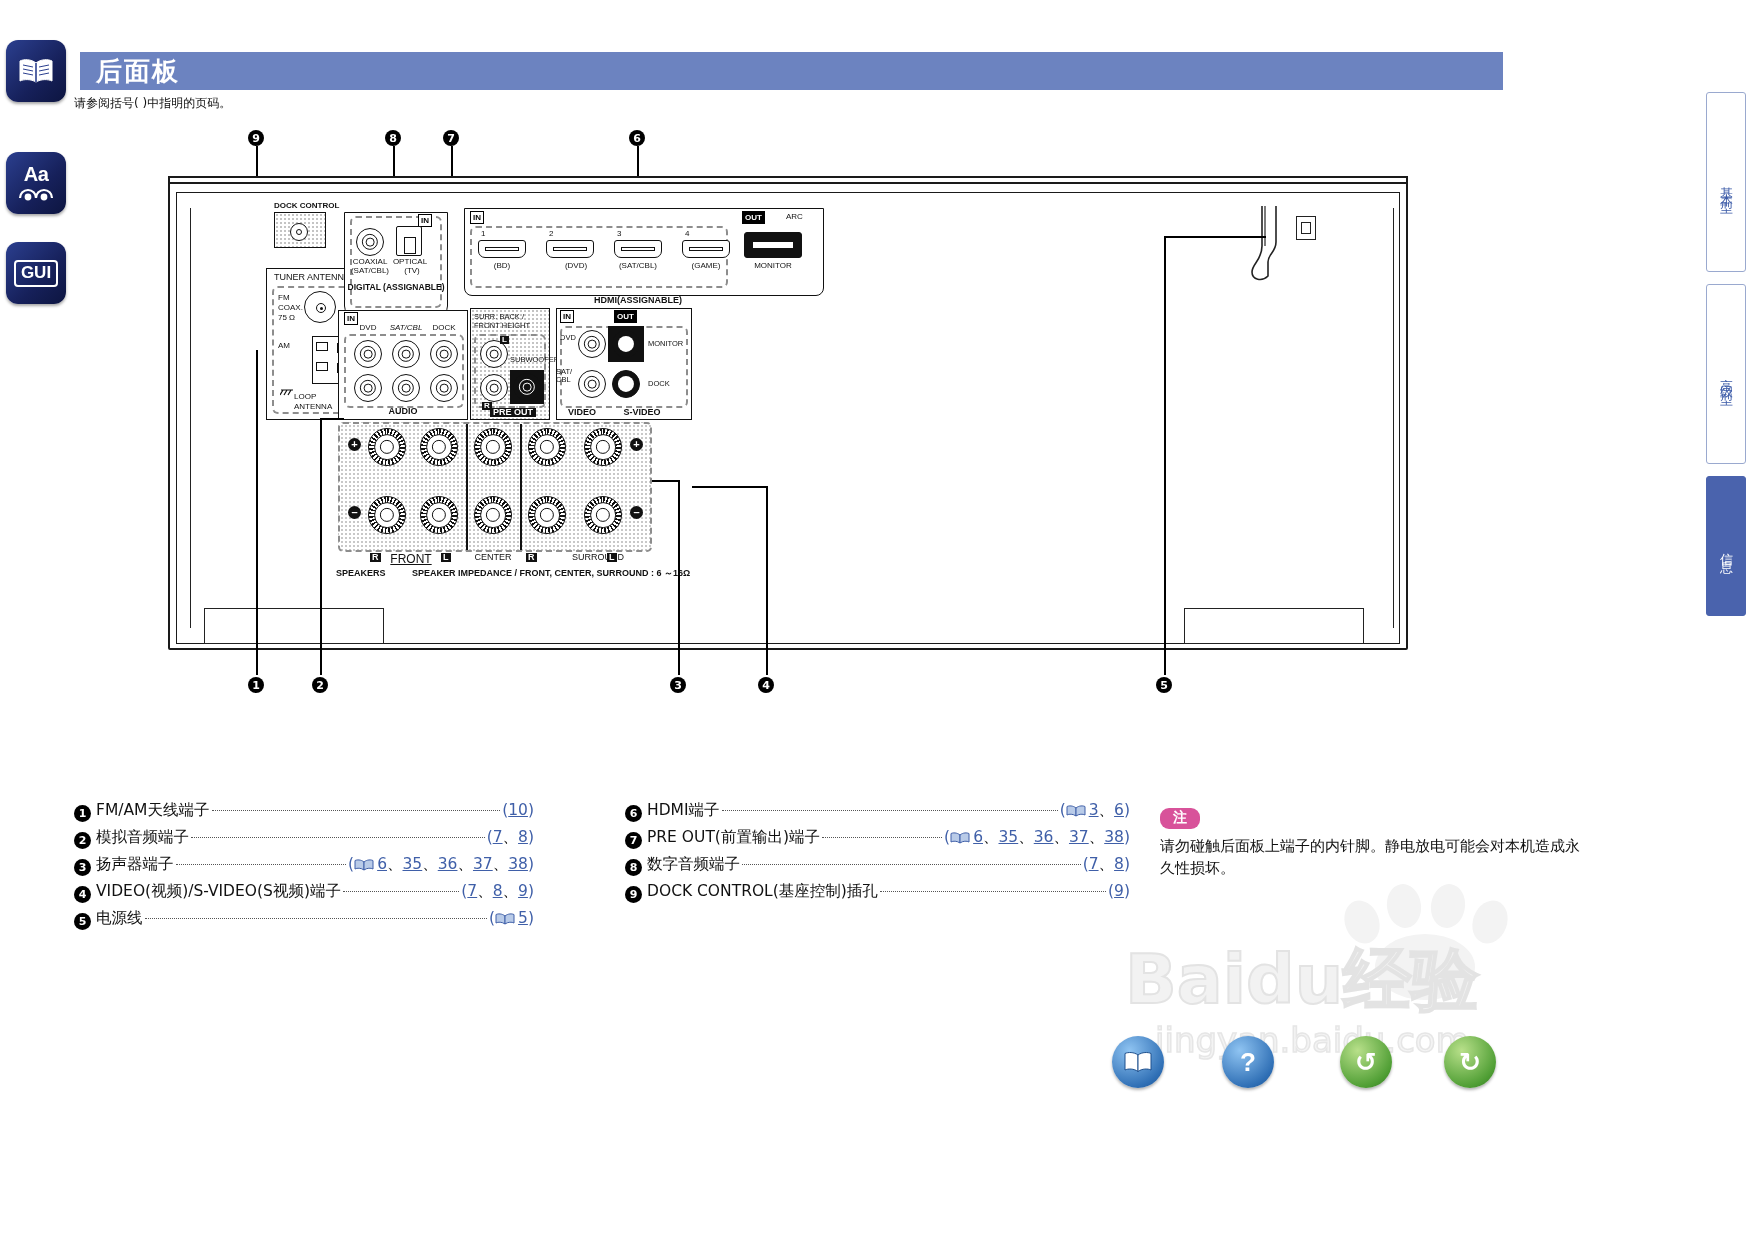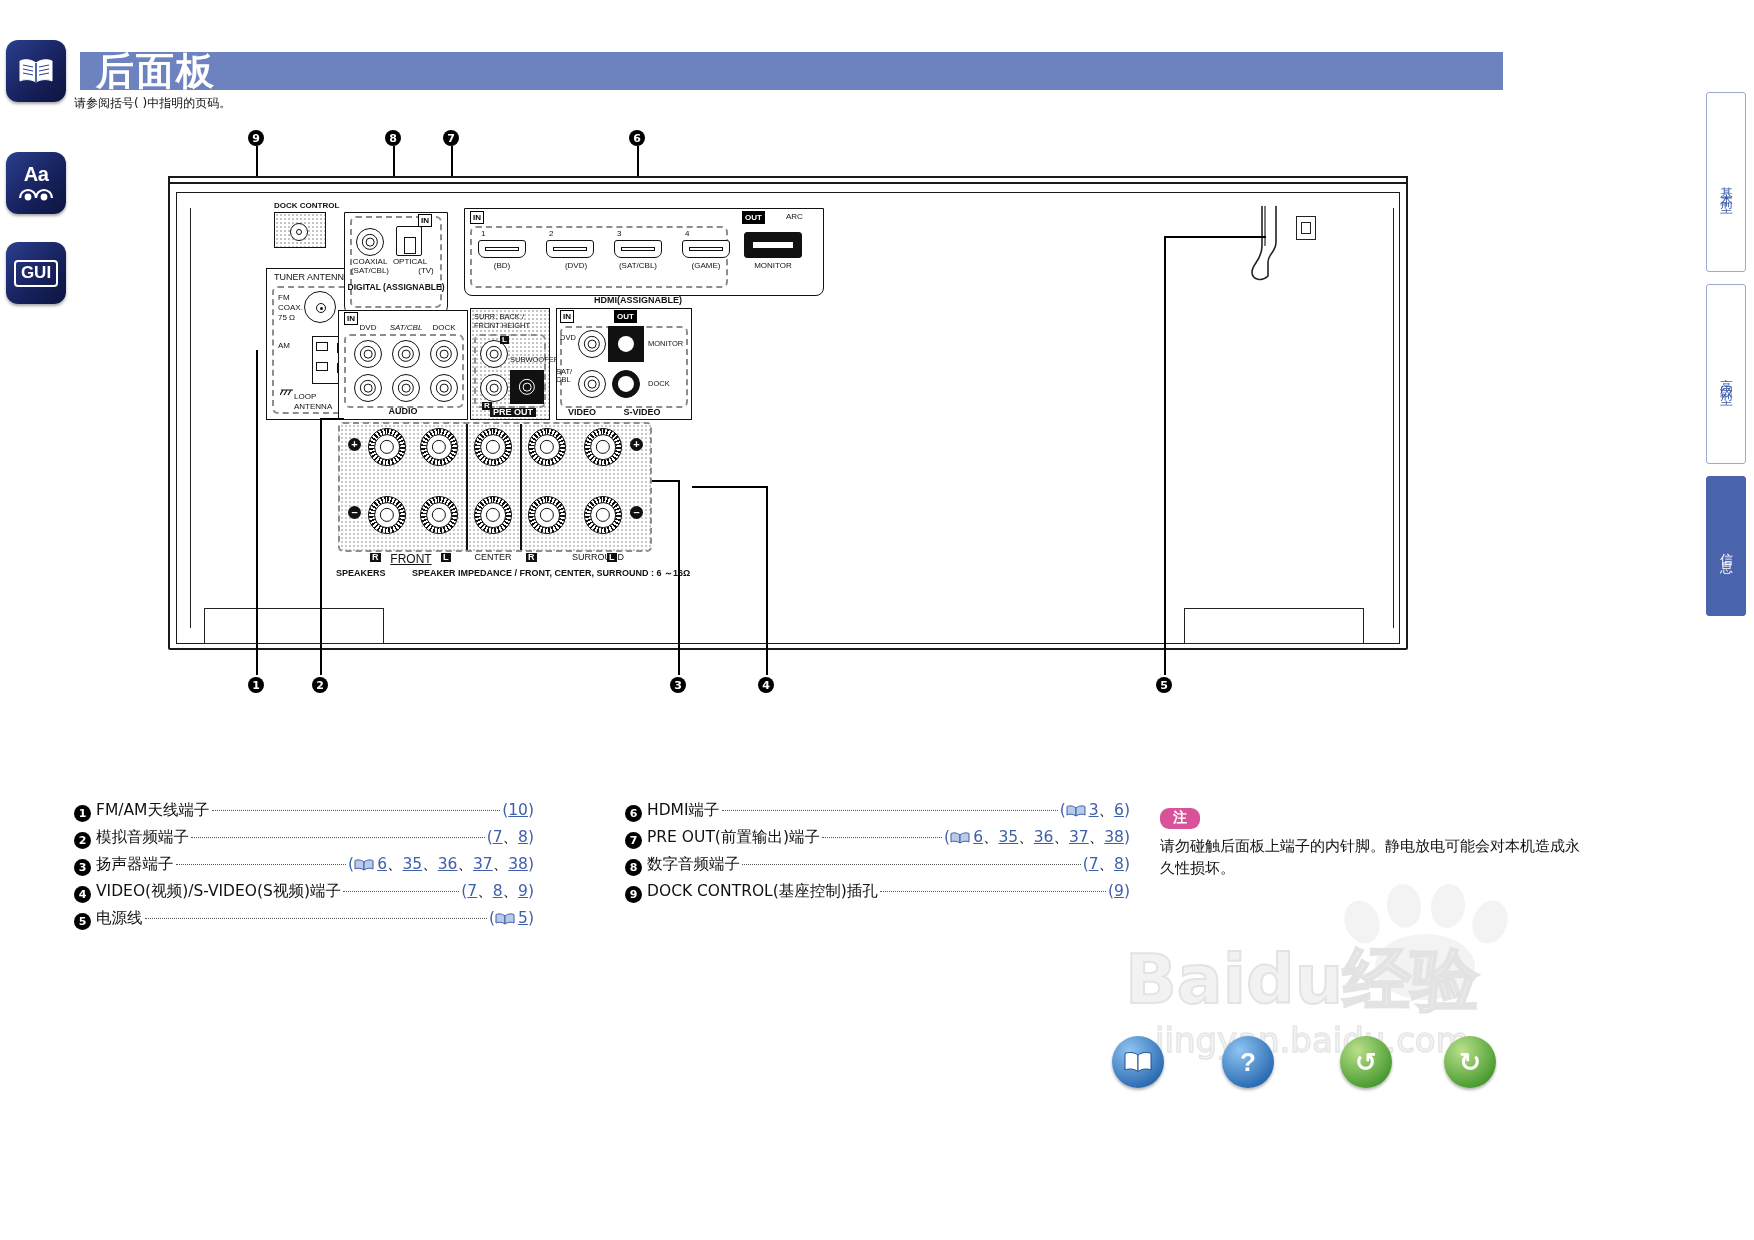--- a/index.html
+++ b/index.html
@@ -31,21 +31,21 @@
   }
 
   
   #hdr-bar {
     position:absolute; left:80px; top:52px; width:1423px; height:38px;
     background:#6c83c0;
   }
   #hdr-title {
     position:absolute; left:96px; top:52px; height:38px;
     display:flex; align-items:center;
-    color:#ffffff; font-size:38px; font-weight:bold;
+    color:#ffffff; font-size:26px; font-weight:bold;
     font-family:"DejaVu Sans","Liberation Sans",sans-serif;
     letter-spacing:2px;
   }
   #hdr-sub {
     position:absolute; left:74px; top:95px;
     font-size:12px; color:#111;
     font-family:"DejaVu Sans","Liberation Sans",sans-serif;
   }
 
   
@@ -369,21 +369,21 @@
     </svg>
 
     <div class="panel" style="left:344px;top:92px;width:104px;height:104px;border-radius:0 0 10px 10px;"></div>
     <div class="dash" style="left:350px;top:96px;width:92px;height:92px;"></div>
     <div class="badge-io" style="left:418px;top:94px;">IN</div>
     <div class="rca" style="left:356px;top:108px;width:28px;height:28px;"></div>
     <div class="lbl c" style="left:348px;top:138px;width:44px;">COAXIAL</div>
     <div class="lbl c" style="left:348px;top:147px;width:44px;">(SAT/CBL)</div>
     <div class="optical" style="left:396px;top:106px;width:26px;height:30px;"></div>
     <div class="lbl c" style="left:390px;top:138px;width:40px;">OPTICAL</div>
-    <div class="lbl c" style="left:406px;top:147px;width:40px;">(TV)</div>
+    <div class="lbl c" style="left:392px;top:147px;width:40px;">(TV)</div>
     <div class="lbl c b" style="left:344px;top:163px;width:104px;font-size:8.5px;">DIGITAL  (ASSIGNABLE)</div>
 
     <div class="panel" style="left:464px;top:88px;width:360px;height:88px;border-radius:0 0 8px 8px;"></div>
     <div class="badge-io" style="left:470px;top:91px;">IN</div>
     <div class="dash" style="left:470px;top:106px;width:258px;height:62px;"></div>
 
     <div class="lbl" style="left:481px;top:110px;">1</div>
     <div class="hdmi" style="left:478px;top:120px;width:48px;height:18px;">
         <i></i>
       </div>

